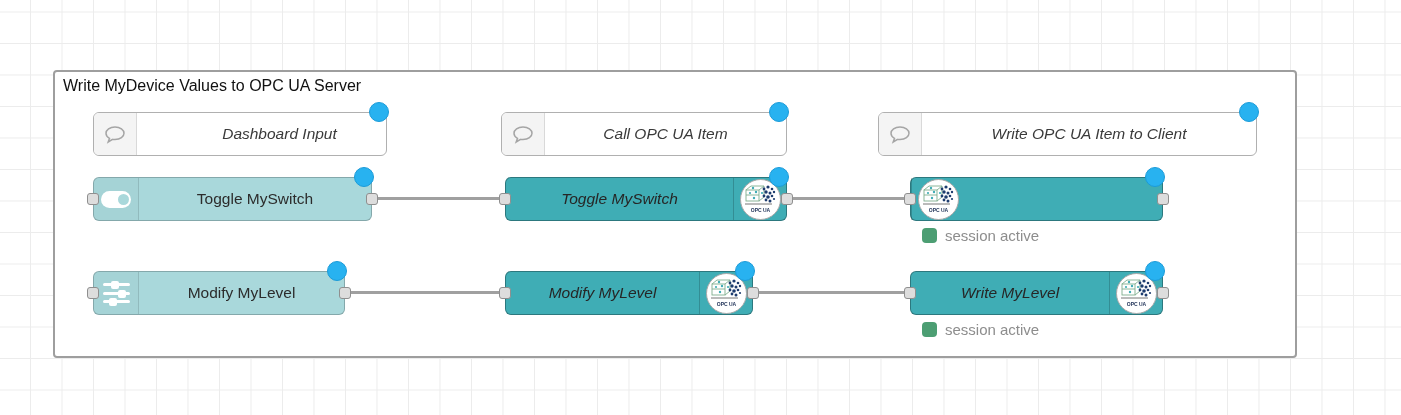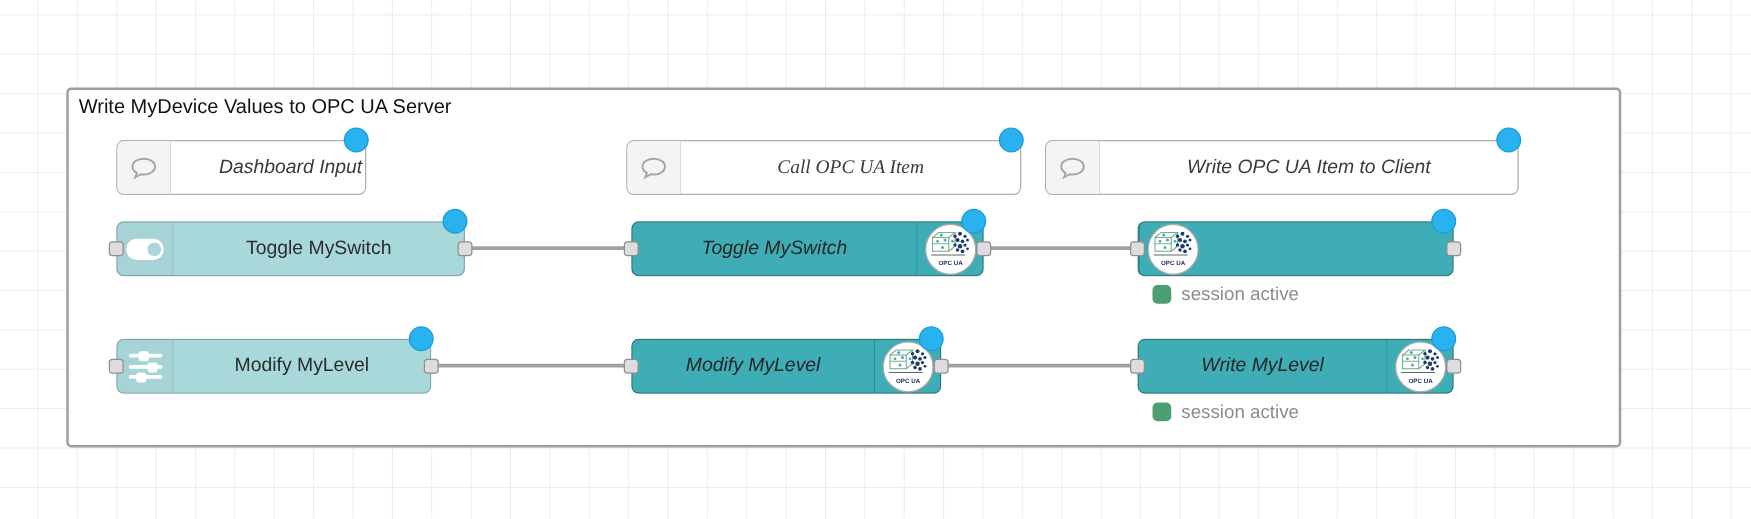--- a/index.html
+++ b/index.html
@@ -74,23 +74,23 @@
     width:41px;height:41px;border-radius:50%;background:#ffffff;
     border:1px solid #a8a8a8;display:flex;align-items:center;justify-content:center;
     box-sizing:border-box;
   }
   .status{
     position:absolute;display:flex;align-items:center;z-index:3;
   }
   .status-square{width:15px;height:15px;border-radius:4px;background:#4c9e73;margin-right:8px;}
   .status-text{font-size:15px;color:#8d8d8d;white-space:nowrap;}
   
-  .c1{left:93px;top:112px;width:200px;gap:36px;}
-  .c2{left:501px;top:112px;width:316px;font-family:Liberation Serif, serif;}
-  .c3{left:836px;top:112px;width:379px;}
+  .c1{left:93px;top:112px;width:294px;gap:36px;}
+  .c2{left:501px;top:112px;width:286px;}
+  .c3{left:878px;top:112px;width:379px;}
   .n1{left:93px;top:177px;width:279px;}
   .n2{left:505px;top:177px;width:282px;}
   .n3{left:910px;top:177px;width:253px;}
   .n4{left:93px;top:271px;width:252px;}
   .n5{left:505px;top:271px;width:248px;}
   .n6{left:910px;top:271px;width:253px;}
   .w1{left:370px;top:197px;width:140px;}
   .w2{left:785px;top:197px;width:126px;}
   .w3{left:343px;top:291px;width:167px;}
   .w4{left:751px;top:291px;width:160px;}

